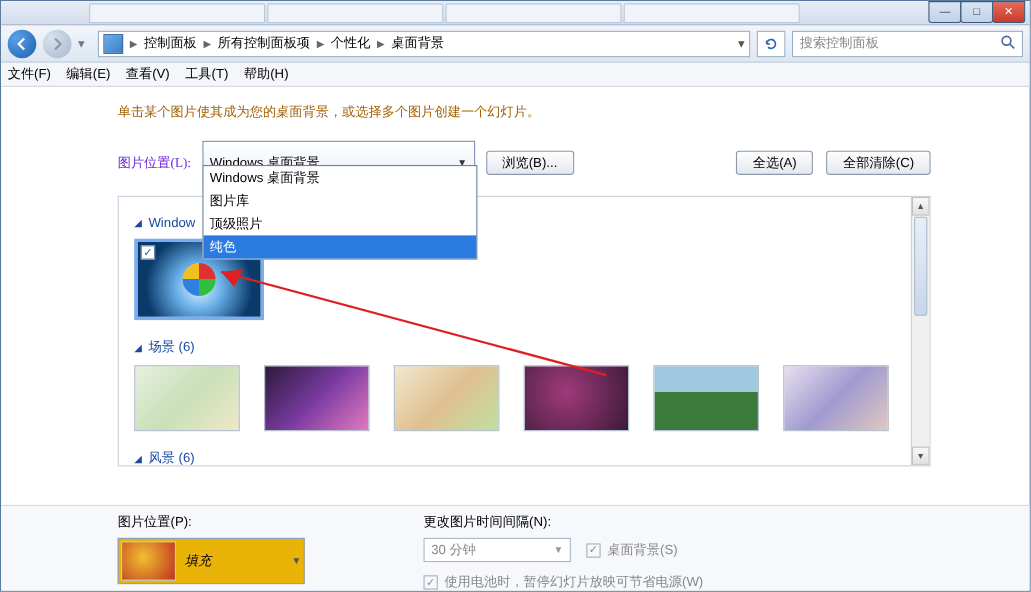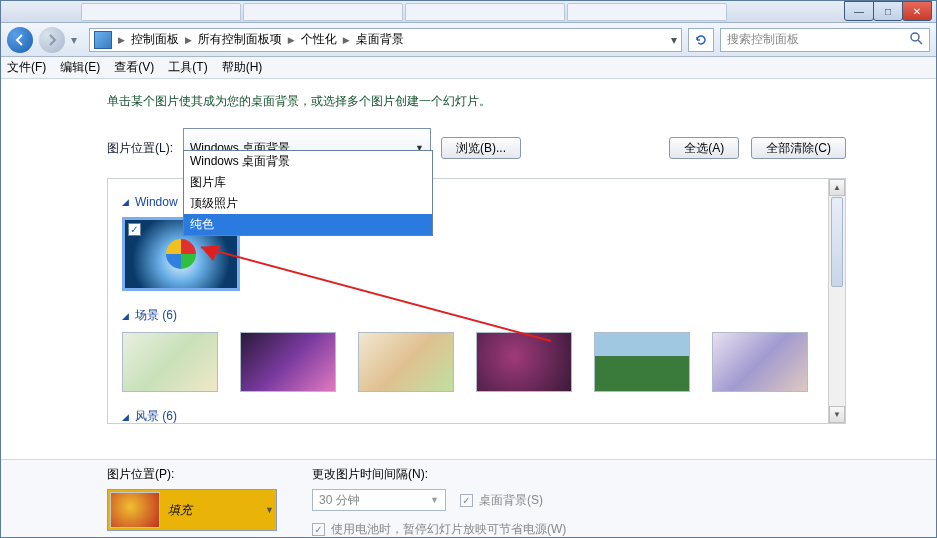--- a/index.html
+++ b/index.html
@@ -78,23 +78,23 @@
     height: 22px; background: #f4f6fa; border-bottom: 1px solid #d0d8e4;
     display:flex; align-items:center; padding: 0 6px; gap: 14px;
   }
   .menubar span { color:#000; }
   
   .content {
     position: absolute; left:0; right:0; top: 78px; bottom:0;
     padding: 14px 90px 0 106px;
   }
   .page-title { color:#003399; font-size: 14px; margin-bottom: 10px; }
-  .page-desc { color:#14532d; margin-bottom: 18px; }
+  .page-desc { color:#a16207; margin-bottom: 18px; }
   .row-loc { display:flex; align-items:center; gap: 10px; margin-bottom: 10px;}
-  .lbl { color:#0f172a; }
+  .lbl { color:#6d28d9;font-family:Liberation Serif, serif; }
   .combo {
     position: relative; width: 248px; height: 40px; border:1px solid #7a92b0;
     background: linear-gradient(#fff,#e6eef8);
     display:flex; align-items:center; padding: 0 6px;
   }
   .combo .arrow { margin-left:auto; font-size:9px; color:#333;}
   .combo-dd {
     position: absolute; left:-1px; top: 21px; width: 250px; border:1px solid #6a82a0;
     background:#fff; z-index: 10;
   }
@@ -151,21 +151,21 @@
   .thumb.abs1 { background: linear-gradient(135deg,#e8f0e0,#c8e0b8,#f0e8c8);}
   .thumb.abs2 { background: linear-gradient(135deg,#2a1a3a,#7a3aa0,#e07ac0);}
   .thumb.abs3 { background: linear-gradient(135deg,#f0e8d0,#e0c090,#c0e0a0);}
   .thumb.abs4 { background: radial-gradient(circle at 40% 40%, #a03a7a, #3a1a3a);}
   .thumb.abs5 { background: linear-gradient(#a0c8e0 0 40%, #3a7a3a 40% 100%);}
   .thumb.abs6 { background: linear-gradient(135deg,#e8e0f0,#a09ad0,#e0c8c0);}
   
   .bottom {
     position:absolute; left:0; right:0; bottom:0; height: 78px;
     border-top: 1px solid #d0d8e4; background:#f6f8fb;
-    padding: 6px 0 0 106px; display:flex; gap: 35px;
+    padding: 6px 0 0 106px; display:flex; gap: 108px;
   }
   .pos-group .lbl2, .int-group .lbl2 { margin-bottom: 6px; display:block;}
   .pos-combo {
     width: 170px; height: 42px; border:1px solid #8aa0bc; background:#eab308;
     display:flex; align-items:center; padding: 2px; gap:8px;font-style:italic;
   }
   .pos-combo .mini {
     width: 50px; height: 36px; border:1px solid #c0c8d4;
     background: radial-gradient(circle at 40% 40%, #f0c030, #c03020);
   }

